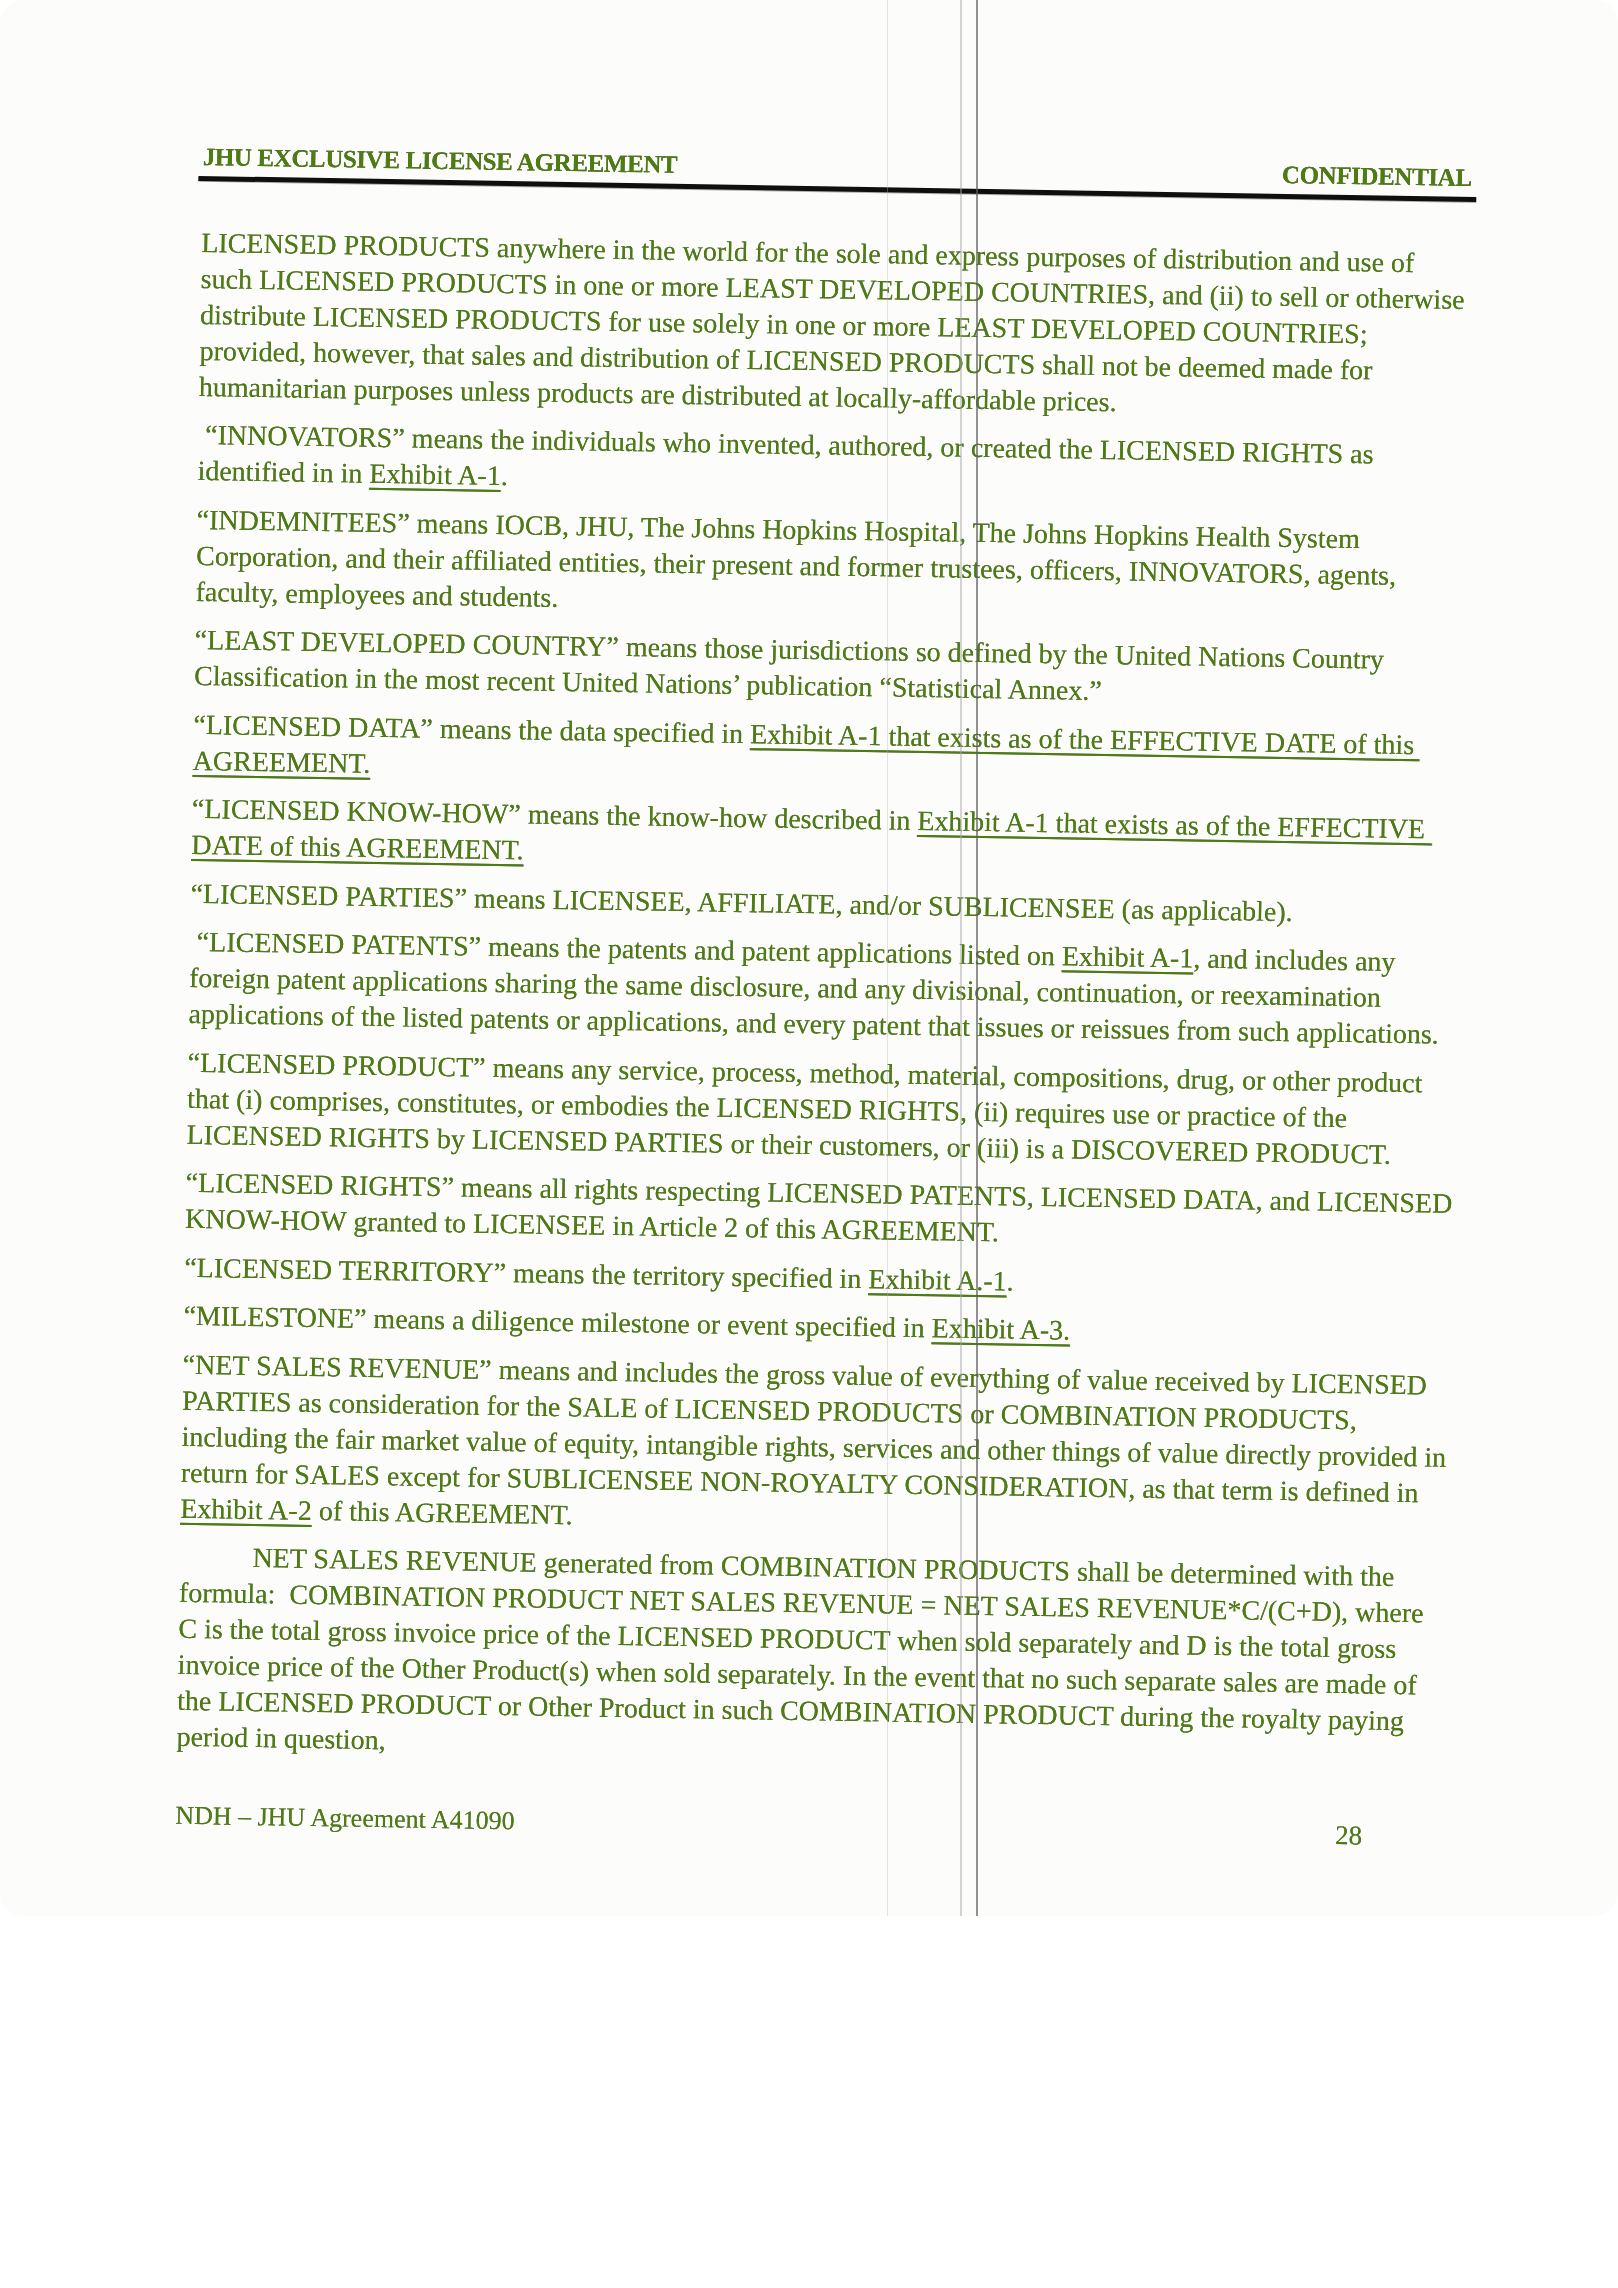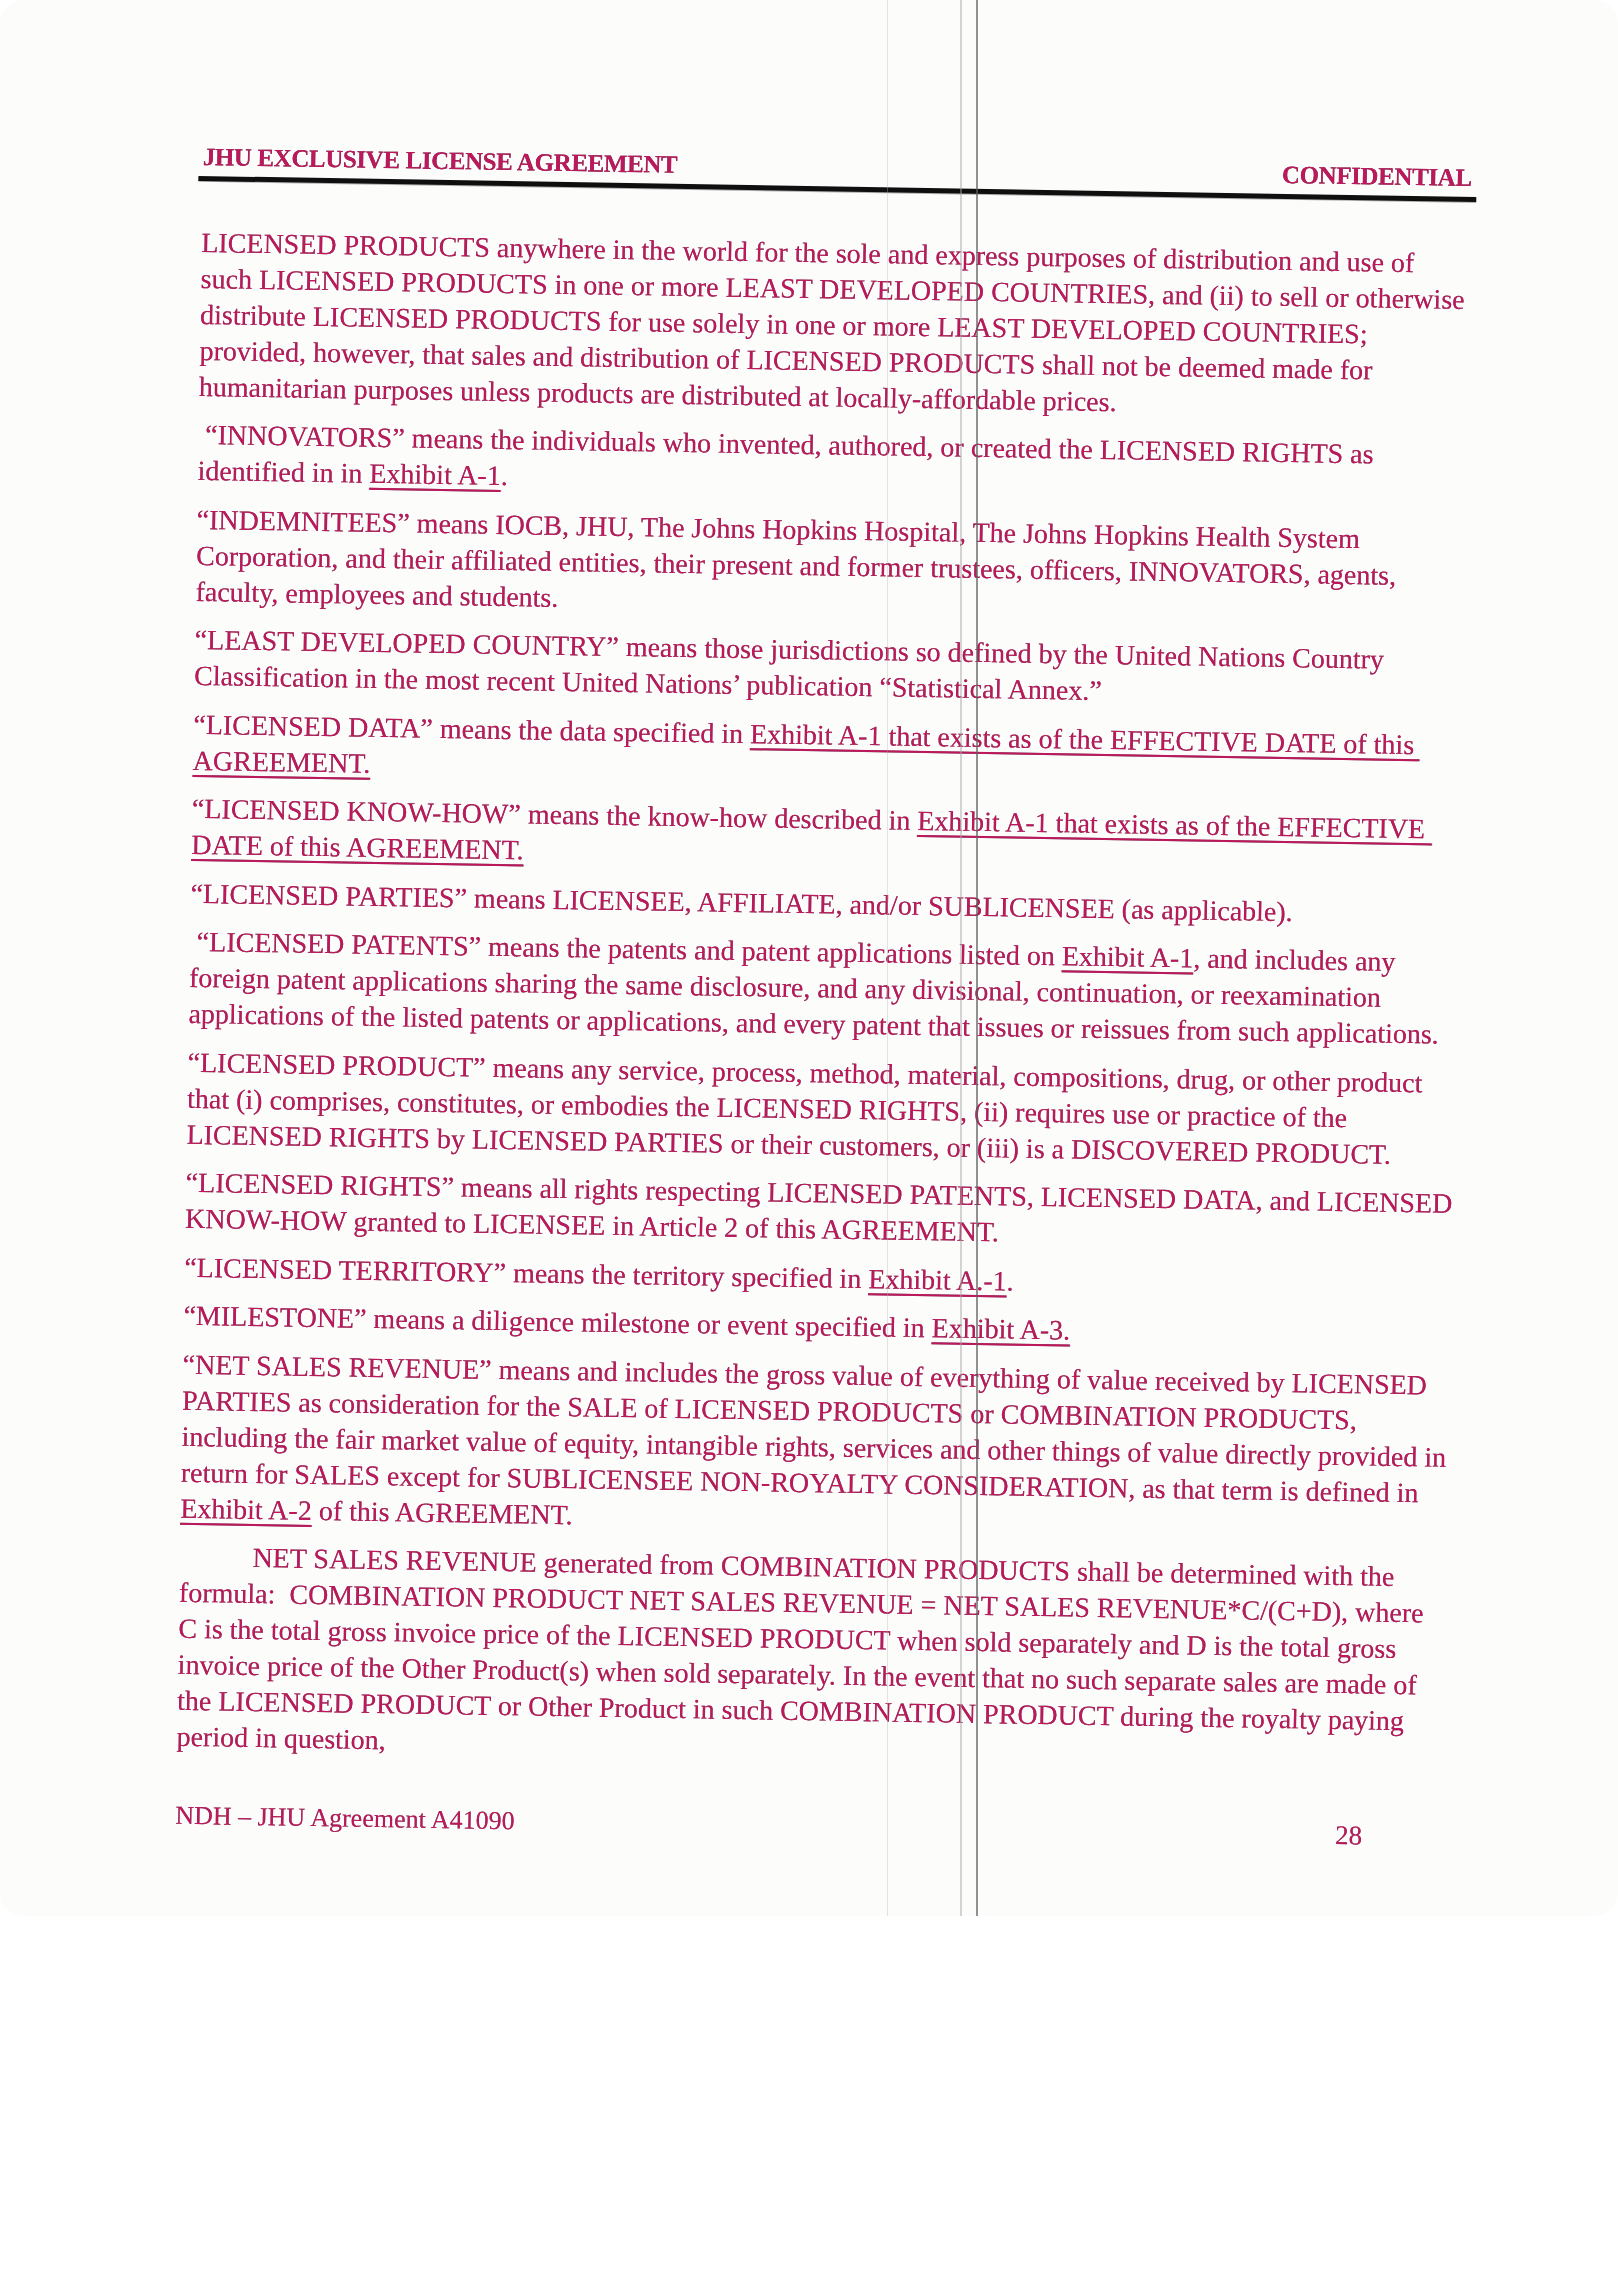--- a/index.html
+++ b/index.html
@@ -7,21 +7,21 @@
     padding: 0;
     background: #ffffff;
   }
   .page {
     position: relative;
     width: 1618px;
     height: 1916px;
     background: #fcfcfb;
     overflow: hidden;
     font-family: "Liberation Serif", "DejaVu Serif", serif;
-    color: #be185d;
+    color: #4d7c0f;
     border-radius: 24px;
   }
   
   .rotated {
     position: absolute;
     left: 203px;
     top: 143px;
     width: 1269px;
     transform: rotate(0.95deg);
     transform-origin: 0 0;

